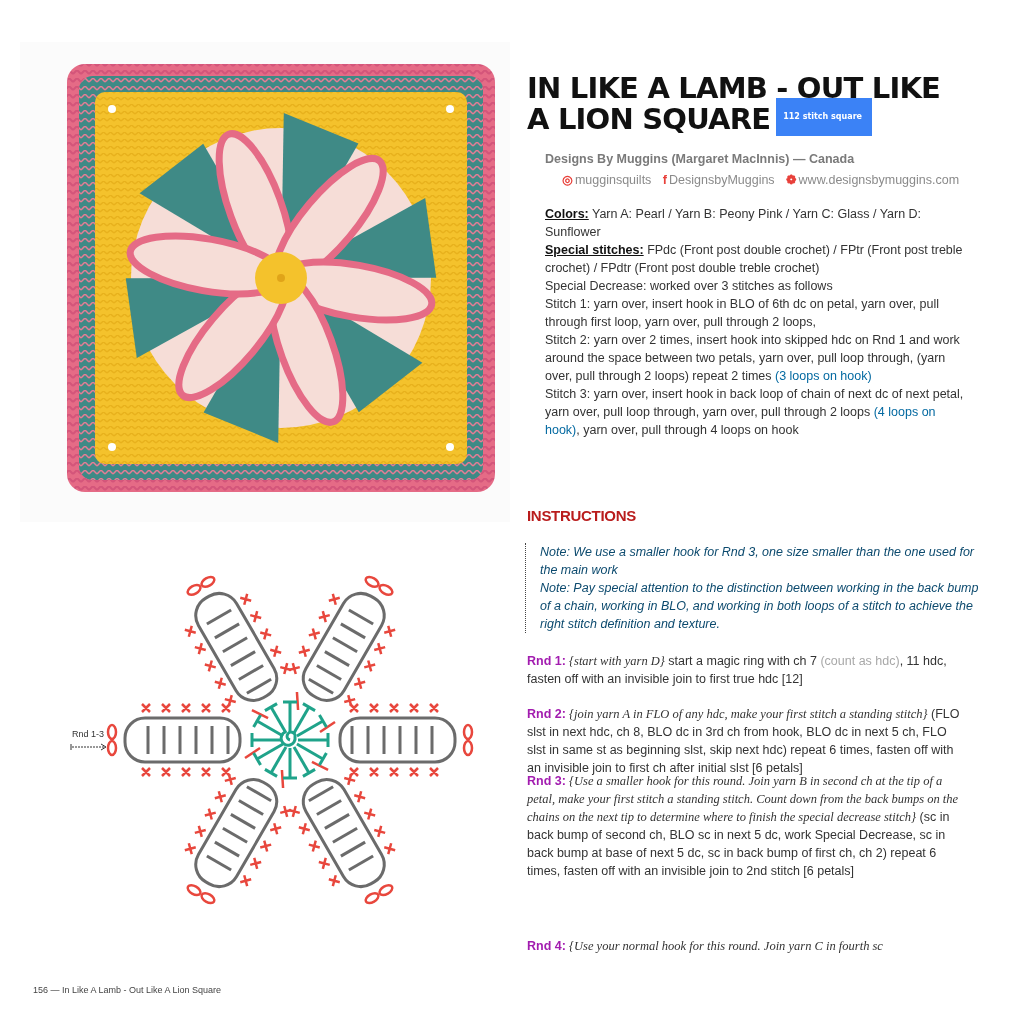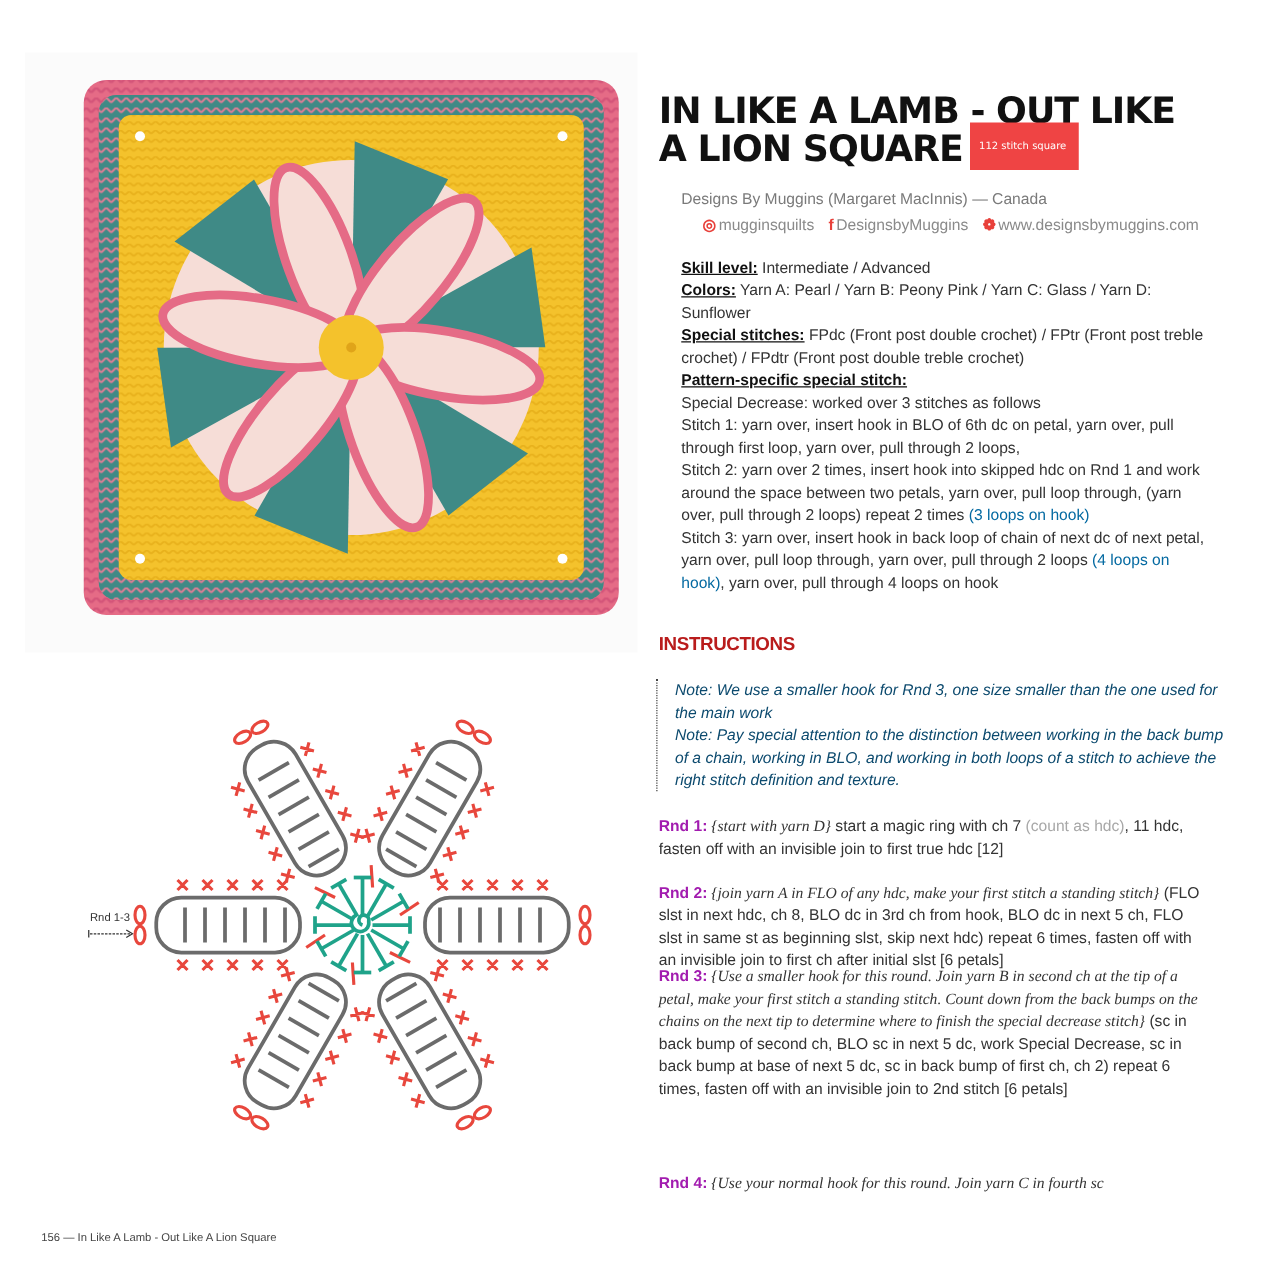--- a/index.html
+++ b/index.html
@@ -13,23 +13,23 @@
   
   .chart { position:absolute; left:60px; top:575px; width:420px; height:330px; }
   .rnd-label { position:absolute; left:72px; top:729px; font-size:9px; color:#333; }
   .rnd-arrow { position:absolute; left:70px; top:743px; width:38px; height:8px; }
 
   
   .title { position:absolute; left:527px; top:74px; width:460px;
            font-family:"DejaVu Sans", sans-serif; font-weight:bold; font-size:29px;
            line-height:28px; letter-spacing:-0.8px; color:#111; }
   .badge { display:inline-block; vertical-align:middle; margin-left:6px;
-           background:#ef4444; color:#fff; font-size:8px; font-weight:normal;
+           background:#3b82f6; color:#fff; font-size:8px; font-weight:bold;
            letter-spacing:0; padding:5px 10px 5px 7px; position:relative; top:-4px; }
-  .designer { position:absolute; left:545px; top:152px; font-size:12.5px; font-weight:normal; color:#7a7a7a; }
+  .designer { position:absolute; left:545px; top:152px; font-size:12.5px; font-weight:bold; color:#7a7a7a; }
   .socials { position:absolute; left:562px; top:172px; font-size:12.5px; color:#8a8a8a; white-space:nowrap; }
   .socials .ico { color:#e8403a; font-weight:bold; margin-right:2px; }
   .socials .sep { margin-right:8px; }
 
   .details { position:absolute; left:545px; top:205px; width:420px; font-size:12.5px; line-height:18px; color:#333; }
   .details .lbl { font-weight:bold; text-decoration:underline; color:#111; }
   .details .muted { color:#0369a1; }
   .details p { margin:0; }
 
   .instr-h { position:absolute; left:527px; top:507px; font-size:15px; font-weight:bold; color:#b91c1c; letter-spacing:-0.3px; }
@@ -159,24 +159,22 @@
 </div>
 
 <div class="designer">Designs By Muggins (Margaret MacInnis) — Canada</div>
 <div class="socials">
   <span class="ico">◎</span><span class="sep">mugginsquilts</span>
   <span class="ico">f</span><span class="sep">DesignsbyMuggins</span>
   <span class="ico">❁</span><span>www.designsbymuggins.com</span>
 </div>
 
 <div class="details">
-  <p><span class="lbl">Skill level:</span><span> Intermediate / Advanced</span></p>
   <p><span class="lbl">Colors:</span><span> Yarn A: Pearl / Yarn B: Peony Pink / Yarn C: Glass / Yarn D: Sunflower</span></p>
   <p><span class="lbl">Special stitches:</span><span> FPdc (Front post double crochet) / FPtr (Front post treble crochet) / FPdtr (Front post double treble crochet)</span></p>
-  <p><span class="lbl">Pattern-specific special stitch:</span></p>
   <p>Special Decrease: worked over 3 stitches as follows</p>
   <p>Stitch 1: yarn over, insert hook in BLO of 6th dc on petal, yarn over, pull through first loop, yarn over, pull through 2 loops,</p>
   <p><span>Stitch 2: yarn over 2 times, insert hook into skipped hdc on Rnd 1 and work around the space between two petals, yarn over, pull loop through, (yarn over, pull through 2 loops) repeat 2 times </span><span class="muted">(3 loops on hook)</span></p>
   <p><span>Stitch 3: yarn over, insert hook in back loop of chain of next dc of next petal, yarn over, pull loop through, yarn over, pull through 2 loops </span><span class="muted">(4 loops on hook)</span><span>, yarn over, pull through 4 loops on hook</span></p>
 </div>
 
 <div class="instr-h">INSTRUCTIONS</div>
 
 <div class="notes">
   <p>Note: We use a smaller hook for Rnd 3, one size smaller than the one used for the main work</p>

